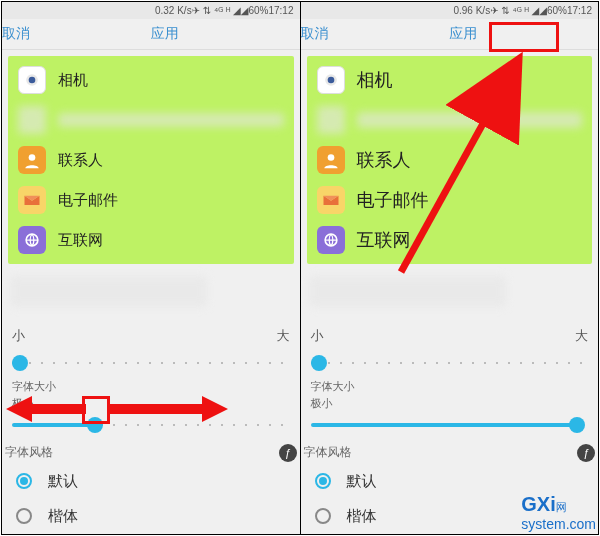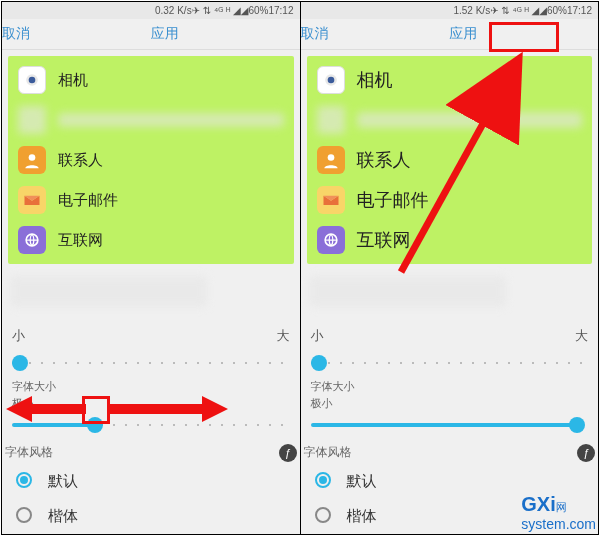--- a/index.html
+++ b/index.html
@@ -18,21 +18,21 @@
 .lbl{font-size:15px;color:#222;flex:1}
 .lbl.big{font-size:18px}
 .blur{filter:blur(4px);opacity:.6}
 .sizes{display:flex;padding:14px 10px 2px;font-size:13px;color:#555;justify-content:space-between}
 .slab{font-size:11px;color:#666;padding:0 10px;}
 .slider{position:relative;height:24px;margin:4px 10px}
 .track{position:absolute;top:11px;left:0;right:0;height:2px;background:radial-gradient(circle,#bbb 1px,transparent 1px) repeat-x;background-size:12px 2px}
 .fill{position:absolute;top:10px;left:0;height:4px;background:#2bb7e6;border-radius:2px}
 .thumb{position:absolute;top:4px;width:16px;height:16px;background:#2bb7e6;border-radius:50%}
 .hint{font-size:10px;color:#888;padding:6px 10px}
-.opt{display:flex;align-items:flex-start;padding:8px 14px;font-size:15px;color:#333}
+.opt{display:flex;align-items:center;padding:8px 14px;font-size:15px;color:#333}
 .radio{width:16px;height:16px;border:2px solid #888;border-radius:50%;margin-right:16px;position:relative}
 .radio.on{border-color:#2bb7e6}
 .radio.on::after{content:"";position:absolute;inset:2px;background:#2bb7e6;border-radius:50%}
 .badge{width:18px;height:18px;background:#444;border-radius:50%;color:#fff;font-size:11px;display:flex;align-items:center;justify-content:center;font-style:italic;margin-left:auto}
 .sechead{display:flex;align-items:center;padding:4px 3px 2px;font-size:12px;color:#666}
 .hl{position:absolute;border:3px solid #e11;z-index:20}
 .arrow{position:absolute;z-index:19}
 .ghost{background:#e5e5e5;border-radius:4px}
 .wm{position:absolute;right:4px;bottom:4px;font-size:12px;z-index:30}
 .wm b{color:#1a6fc9;font-size:20px;}
@@ -136,21 +136,21 @@
     <svg class="arrow" style="left:4px;top:392px;width:80px;height:30px">
         <polygon points="0,15 26,2 26,10 80,10 80,20 26,20 26,28" fill="#e11"></polygon>
       </svg>
     <svg class="arrow" style="left:106px;top:392px;width:120px;height:30px">
         <polygon points="120,15 94,2 94,10 0,10 0,20 94,20 94,28" fill="#e11"></polygon>
       </svg>
   </div>
 
   <div class="phone">
     <div class="status">
-      <span>1.52 K/s</span>
+      <span>0.96 K/s</span>
       <span>✈ ⇅ ⁴ᴳ ᴴ ◢◢</span>
       <span>60%</span>
       <span>17:12</span>
     </div>
     <div class="hdr">
       <div class="hdr-btn">取消</div>
       <div class="hdr-btn">应用</div>
     </div>
     <div class="applist">
       <div class="row">

